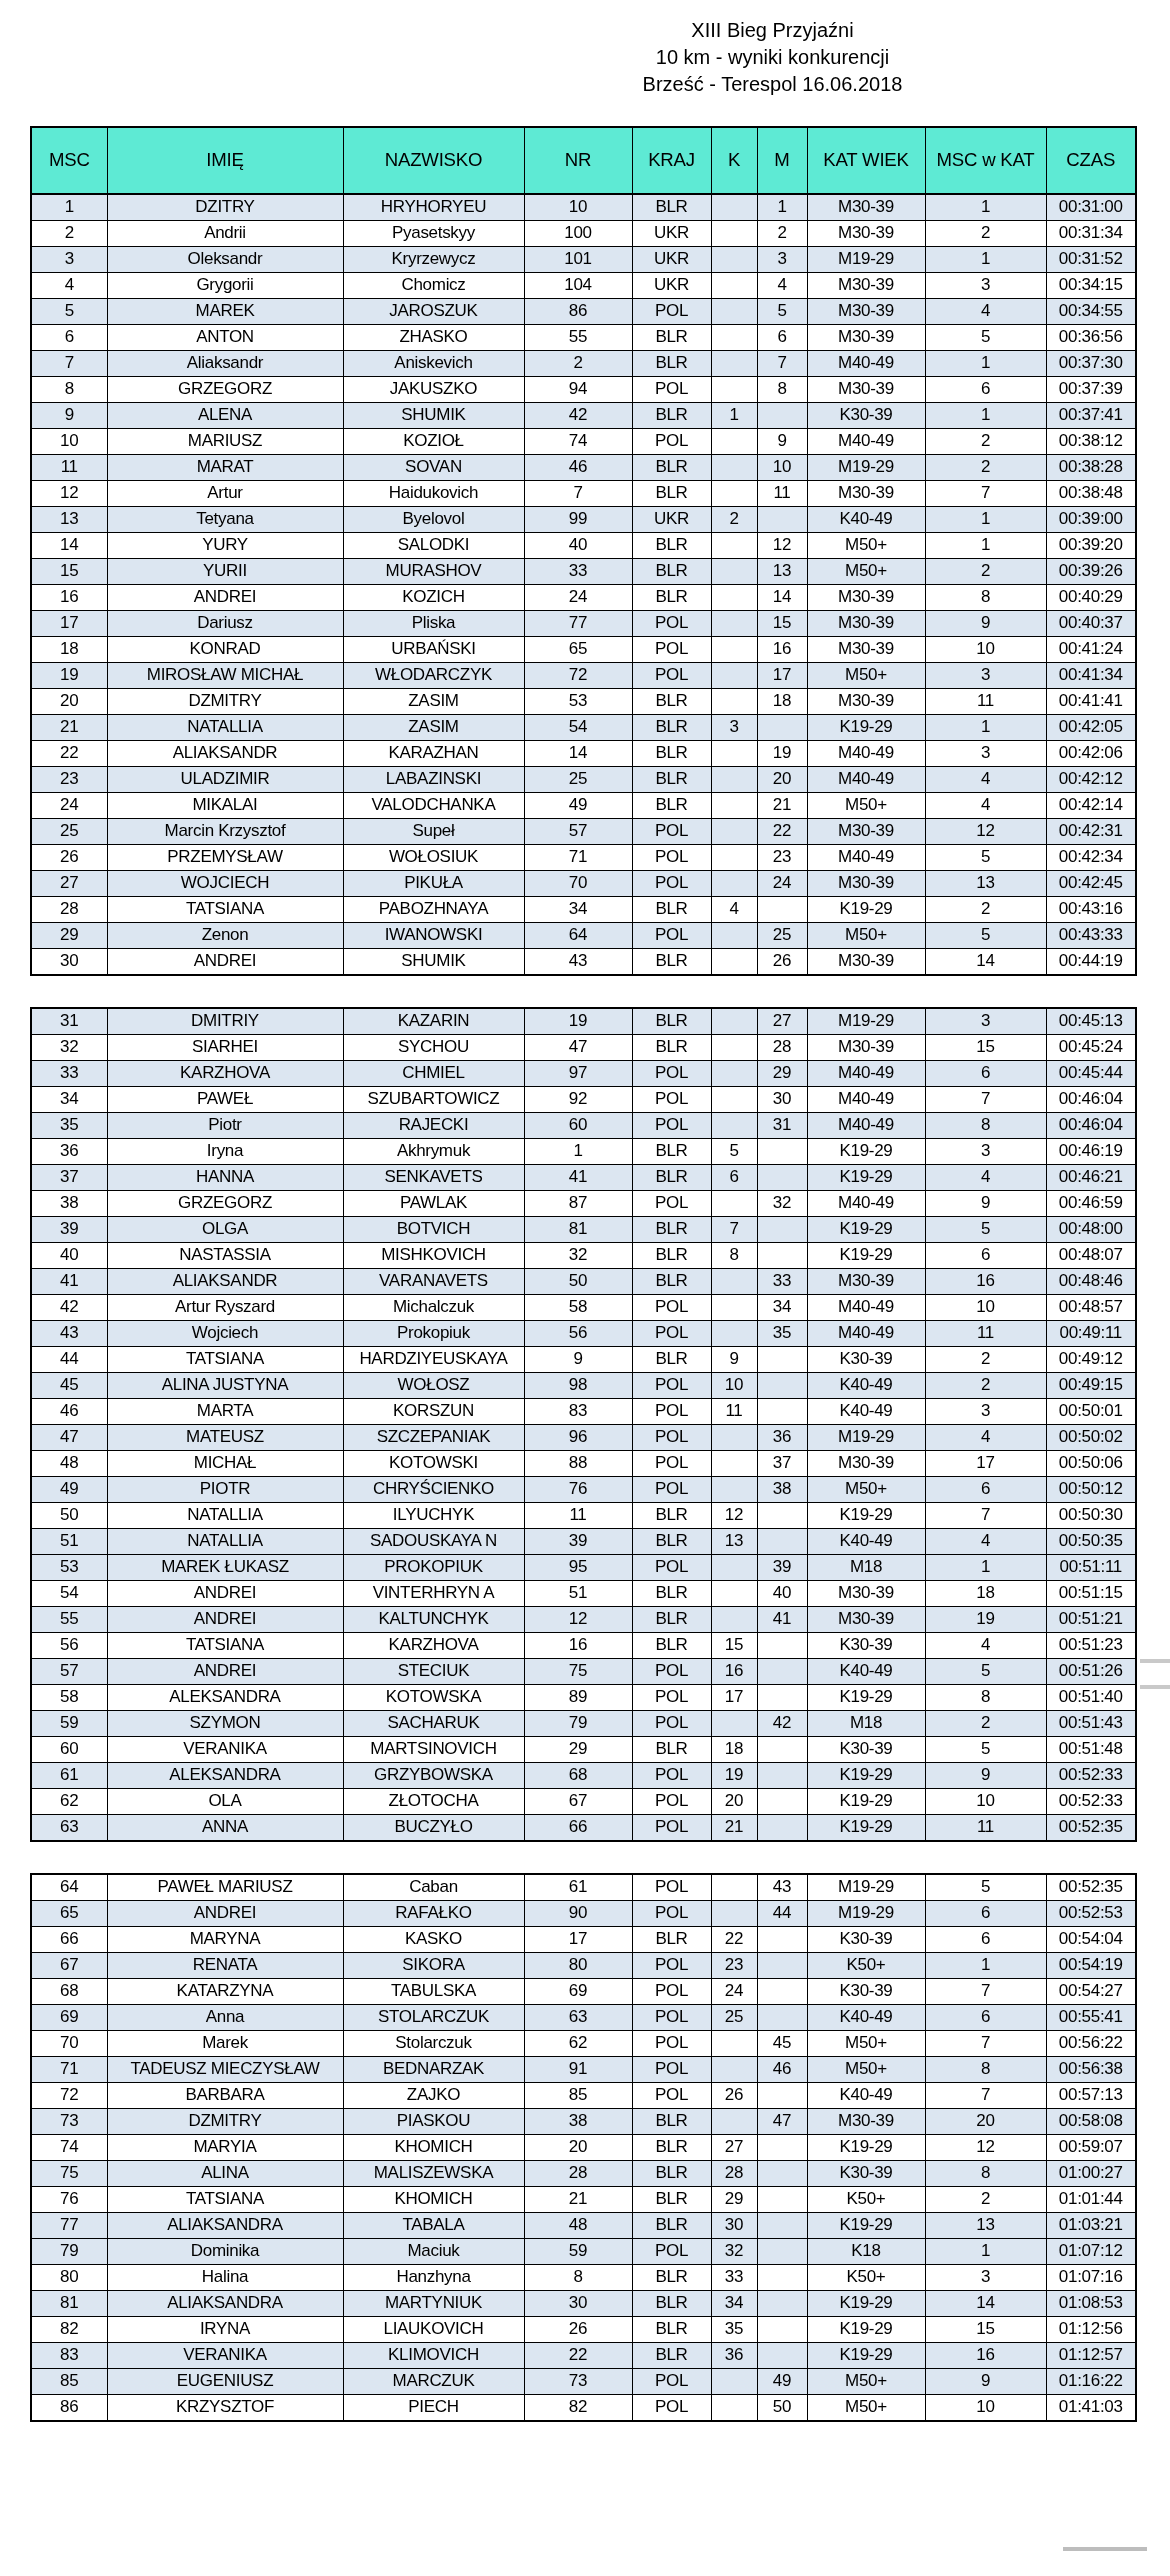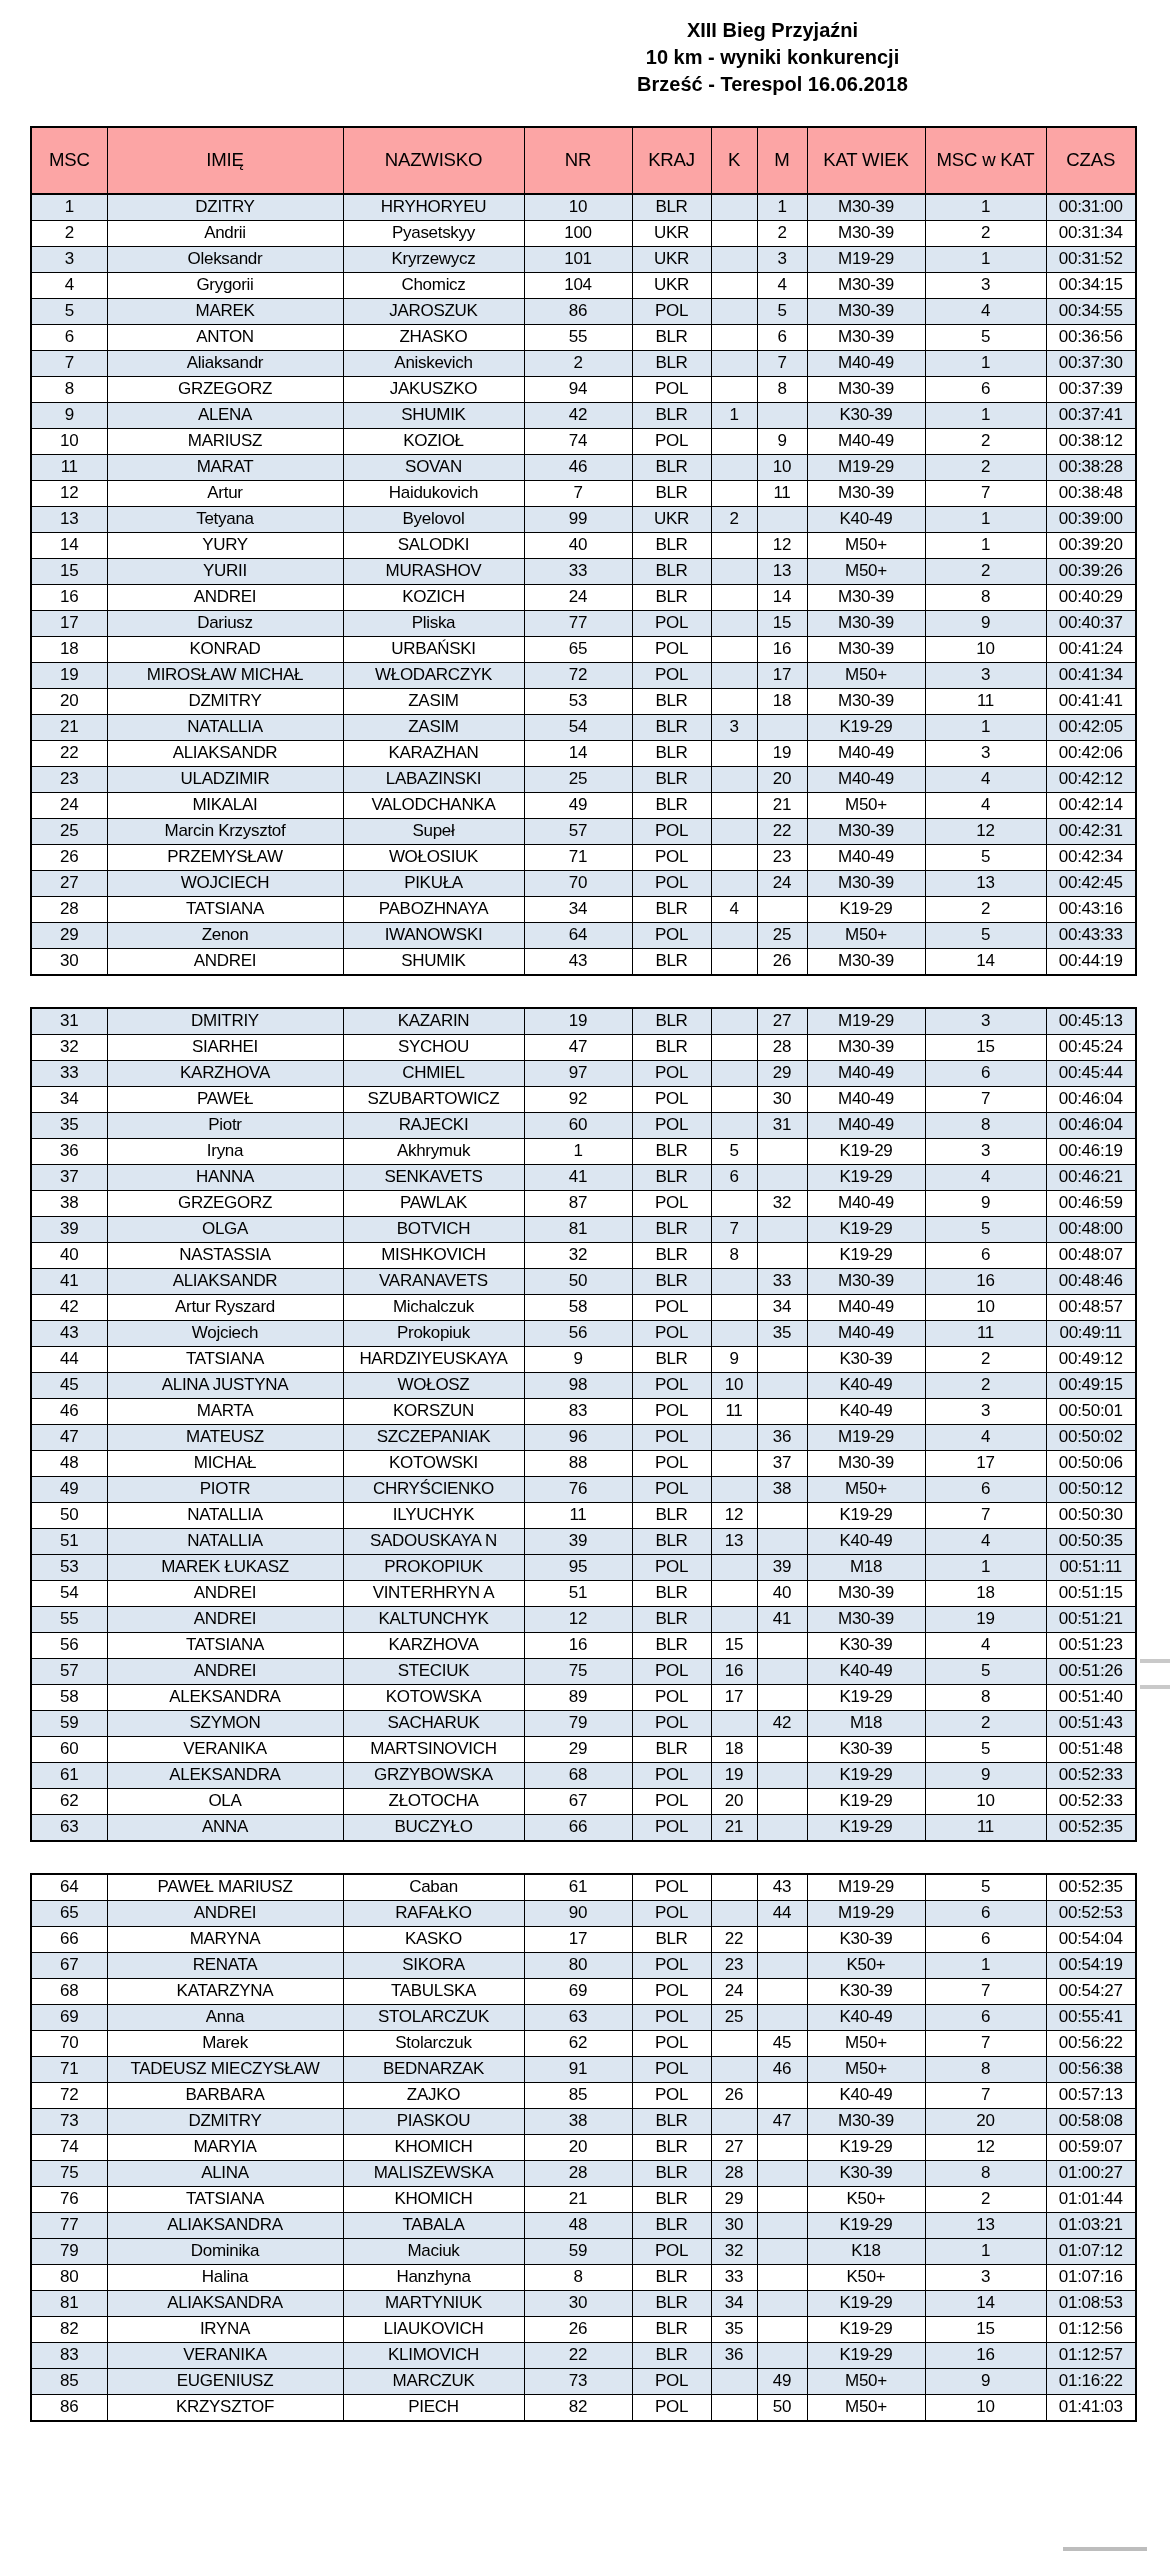--- a/index.html
+++ b/index.html
@@ -8,37 +8,36 @@
     background:#ffffff;
     font-family:"Liberation Sans", sans-serif;
     color:#000;
   }
   .title{
     margin-left:375px;width:795px;
     padding-top:16.6px;
     text-align:center;
     font-size:20px;line-height:27px;
     color:#000;
-    font-weight:bold;
   }
   table.results{
     margin-left:30px;margin-top:28px;
     width:1107px;
     border-collapse:collapse;
     table-layout:fixed;
     border:2.1px solid #000;
   }
   table.results.block2, table.results.block3{margin-top:31px;}
   .col-0{width:76px;} .col-1{width:236px;} .col-2{width:181px;}
   .col-3{width:108px;} .col-4{width:79px;} .col-5{width:46px;}
   .col-6{width:50px;}  .col-7{width:118px;} .col-8{width:121px;}
   .col-9{width:90px;}
   th{
     height:65px;
-    background:#fca5a5;
+    background:#5eead4;
     border:1.4px solid #000;
     border-bottom:2.1px solid #000;
     font-size:18.6px;font-weight:normal;
     text-align:center;vertical-align:middle;
     letter-spacing:-0.2px;
     padding:0;
   }
   td{
     height:25px;
     border:1.4px solid #000;

